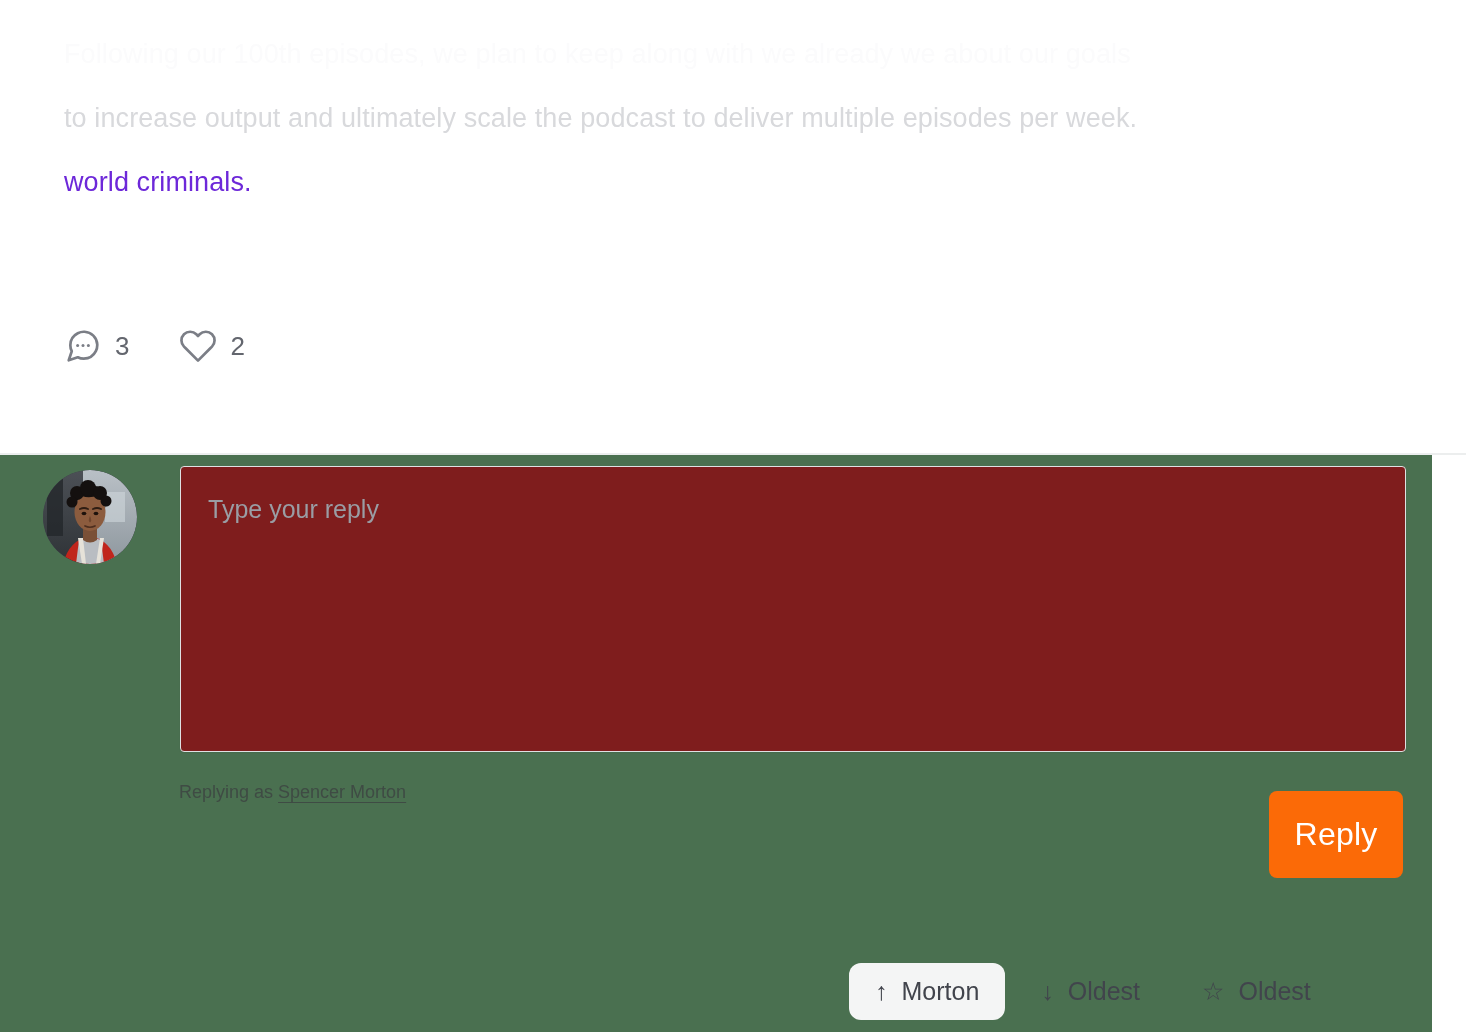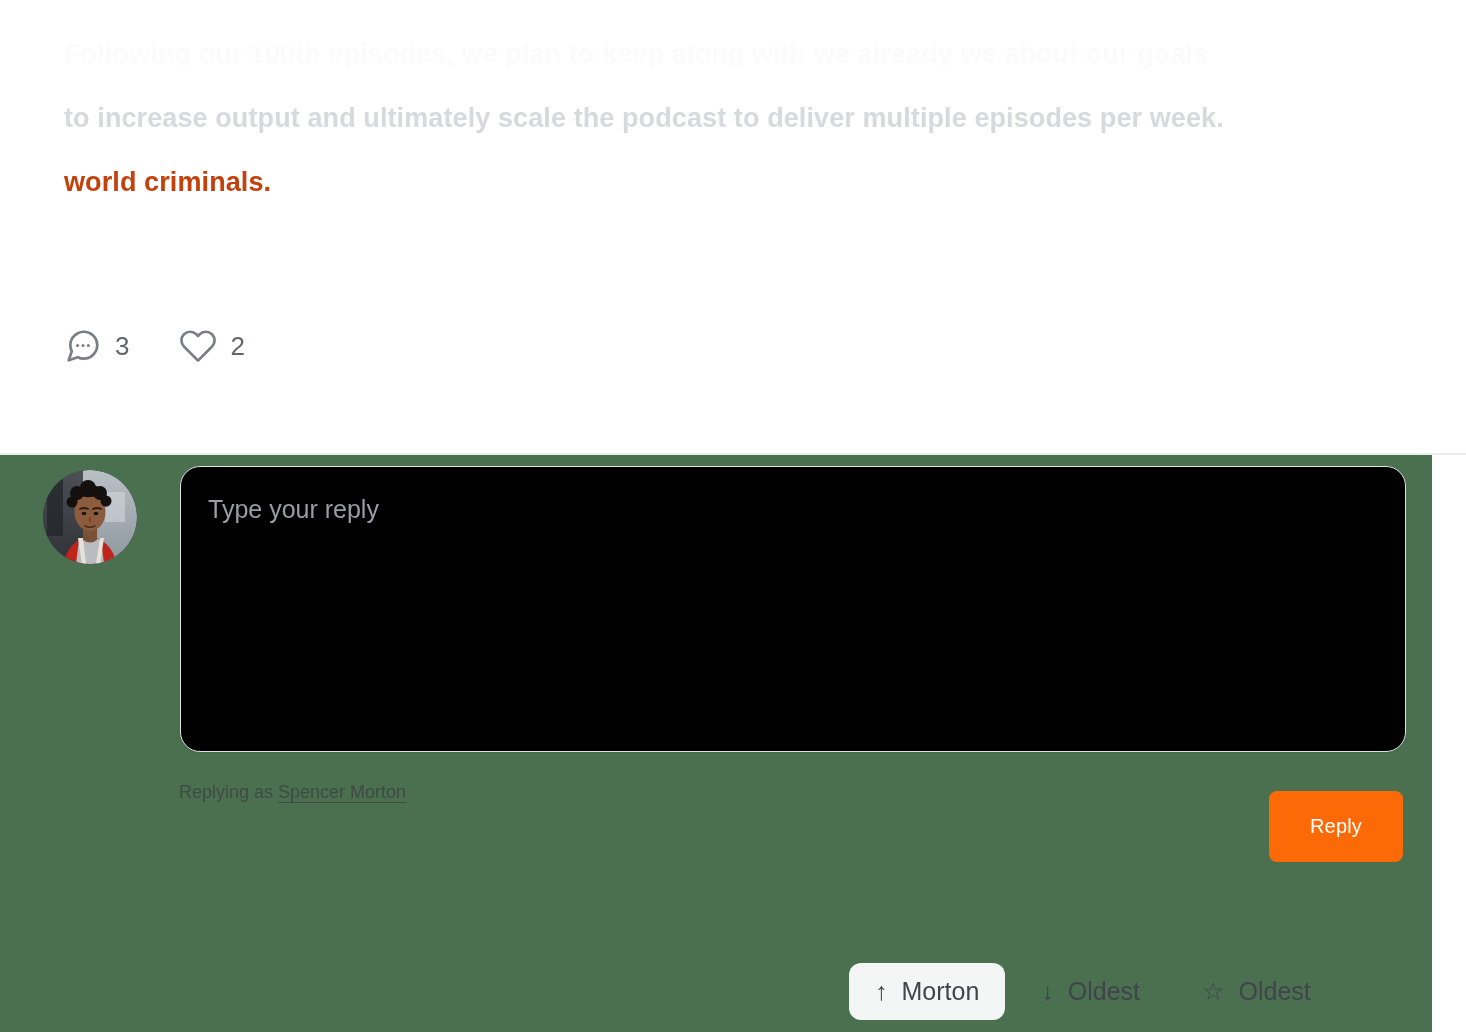--- a/index.html
+++ b/index.html
@@ -33,26 +33,26 @@
 
   .post-text {
     position: absolute;
     left: 64px;
     top: 22px;
     width: 1340px;
     font-size: 27px;
     line-height: 64px;
     color: #d9dadd;
     letter-spacing: 0.1px;
-    font-weight: 700;
+    font-weight: 400;
   }
   .post-text .ln1 { color: #fbfbfc; display: block; }
   .post-text .ln2 { color: #d8d9dc; display: block; }
   .post-text .ln3 { color: #d6d7da; display: block; }
-  .post-text .ln4 { color: #c2410c; display: block; }
+  .post-text .ln4 { color: #6d28d9; display: block; }
 
   
   .engagement {
     position: absolute;
     left: 64px;
     top: 327px;
     display: flex;
     align-items: center;
     gap: 50px;
   }
@@ -102,23 +102,23 @@
   }
   .avatar svg { display: block; width: 94px; height: 94px; }
 
   
   .reply-box {
     position: absolute;
     left: 180px;
     top: 466px;
     width: 1226px;
     height: 286px;
-    background: #000000;
+    background: #7f1d1d;
     border: 1px solid #dfe1e3;
-    border-radius: 20px;
+    border-radius: 4px;
     box-shadow: 0 1px 2px rgba(0,0,0,0.06);
   }
   .reply-placeholder {
     position: absolute;
     left: 27px;
     top: 27px;
     font-size: 25px;
     color: #9a9da4;
     line-height: 1.2;
     user-select: none;
@@ -138,26 +138,26 @@
     text-underline-offset: 4px;
     color: #3f4b44;
   }
 
   
   .reply-btn {
     position: absolute;
     left: 1269px;
     top: 791px;
     width: 134px;
-    height: 71px;
+    height: 87px;
     background: #fb6a07;
     border: none;
     border-radius: 8px;
     color: #ffffff;
-    font-size: 20px;
+    font-size: 32px;
     font-family: "Liberation Sans", sans-serif;
     cursor: pointer;
     display: flex;
     align-items: center;
     justify-content: center;
     letter-spacing: 0.2px;
   }
 
   .comments-title {
     position: absolute;

